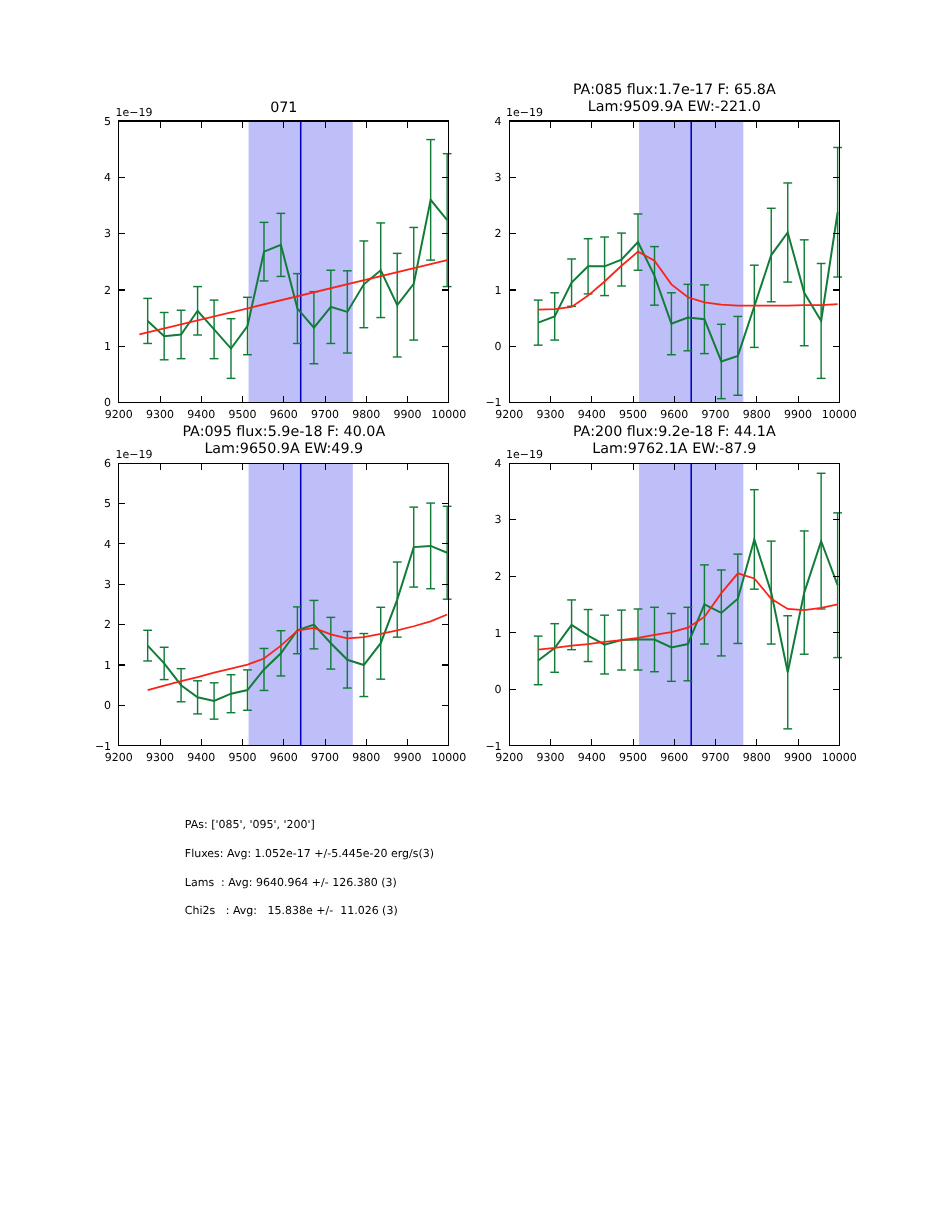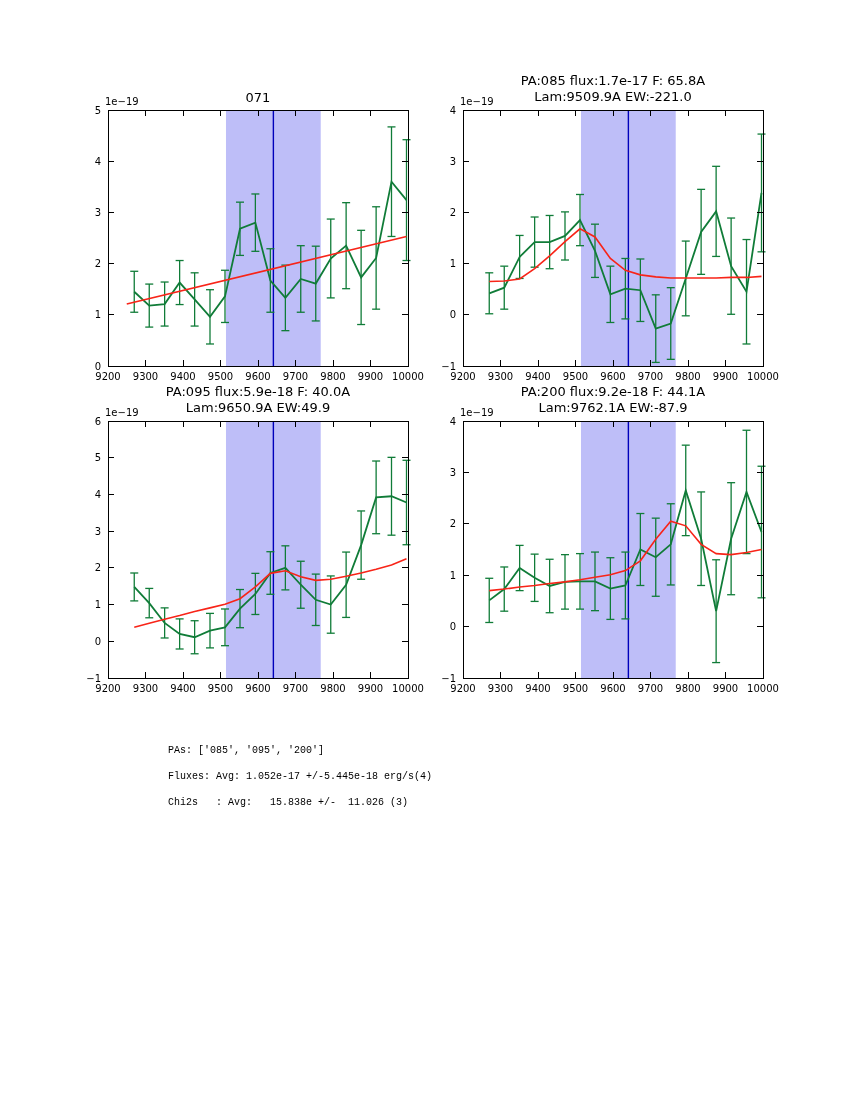--- a/index.html
+++ b/index.html
@@ -18,21 +18,20 @@
     position: absolute;
     left: 168px;
     top: 744px;
     font: 10px "DejaVu Sans", sans-serif;
     color: #000000;
   }
   .stats-line {
     white-space: pre;
     height: 26px;
     line-height: 13px;
-    font-family: Liberation Mono, monospace;
   }
 </style>
 </head>
 <body>
 
 <div class="figure">
   <svg class="panel" width="404" height="333" viewBox="0 0 404 333" style="left: 50px; top: 62px;">
       <g transform="translate(58,48)">
         <rect x="117.97500000000014" y="0" width="94.76249999999959" height="256" fill="#bebef8"></rect>
         <line x1="165.375" x2="165.375" y1="0" y2="256" stroke="#0000bb" stroke-width="1.4"></line>
@@ -513,16 +512,17 @@
           <text x="-7" y="3.5" text-anchor="end" class="tick">4</text>
         </g>
         <text x="-3" y="-5" text-anchor="start" class="tick">1e−19</text>
         <text x="150" y="-25" text-anchor="middle" class="title">PA:200 flux:9.2e-18 F: 44.1A</text>
         <text x="150" y="-9" text-anchor="middle" class="title">Lam:9762.1A EW:-87.9</text>
       </g>
     </svg>
 
   <div class="stats">
     <div class="stats-line">PAs: ['085', '095', '200']</div>
-    <div class="stats-line">Fluxes: Avg: 1.052e-17 +/-5.445e-18 erg/s(4)</div>
+    <div class="stats-line">Fluxes: Avg: 1.052e-17 +/-5.445e-20 erg/s(3)</div>
+    <div class="stats-line">Lams  : Avg: 9640.964 +/- 126.380 (3)</div>
     <div class="stats-line">Chi2s   : Avg:   15.838e +/-  11.026 (3)</div>
   </div>
 </div>
 
 </body></html>

